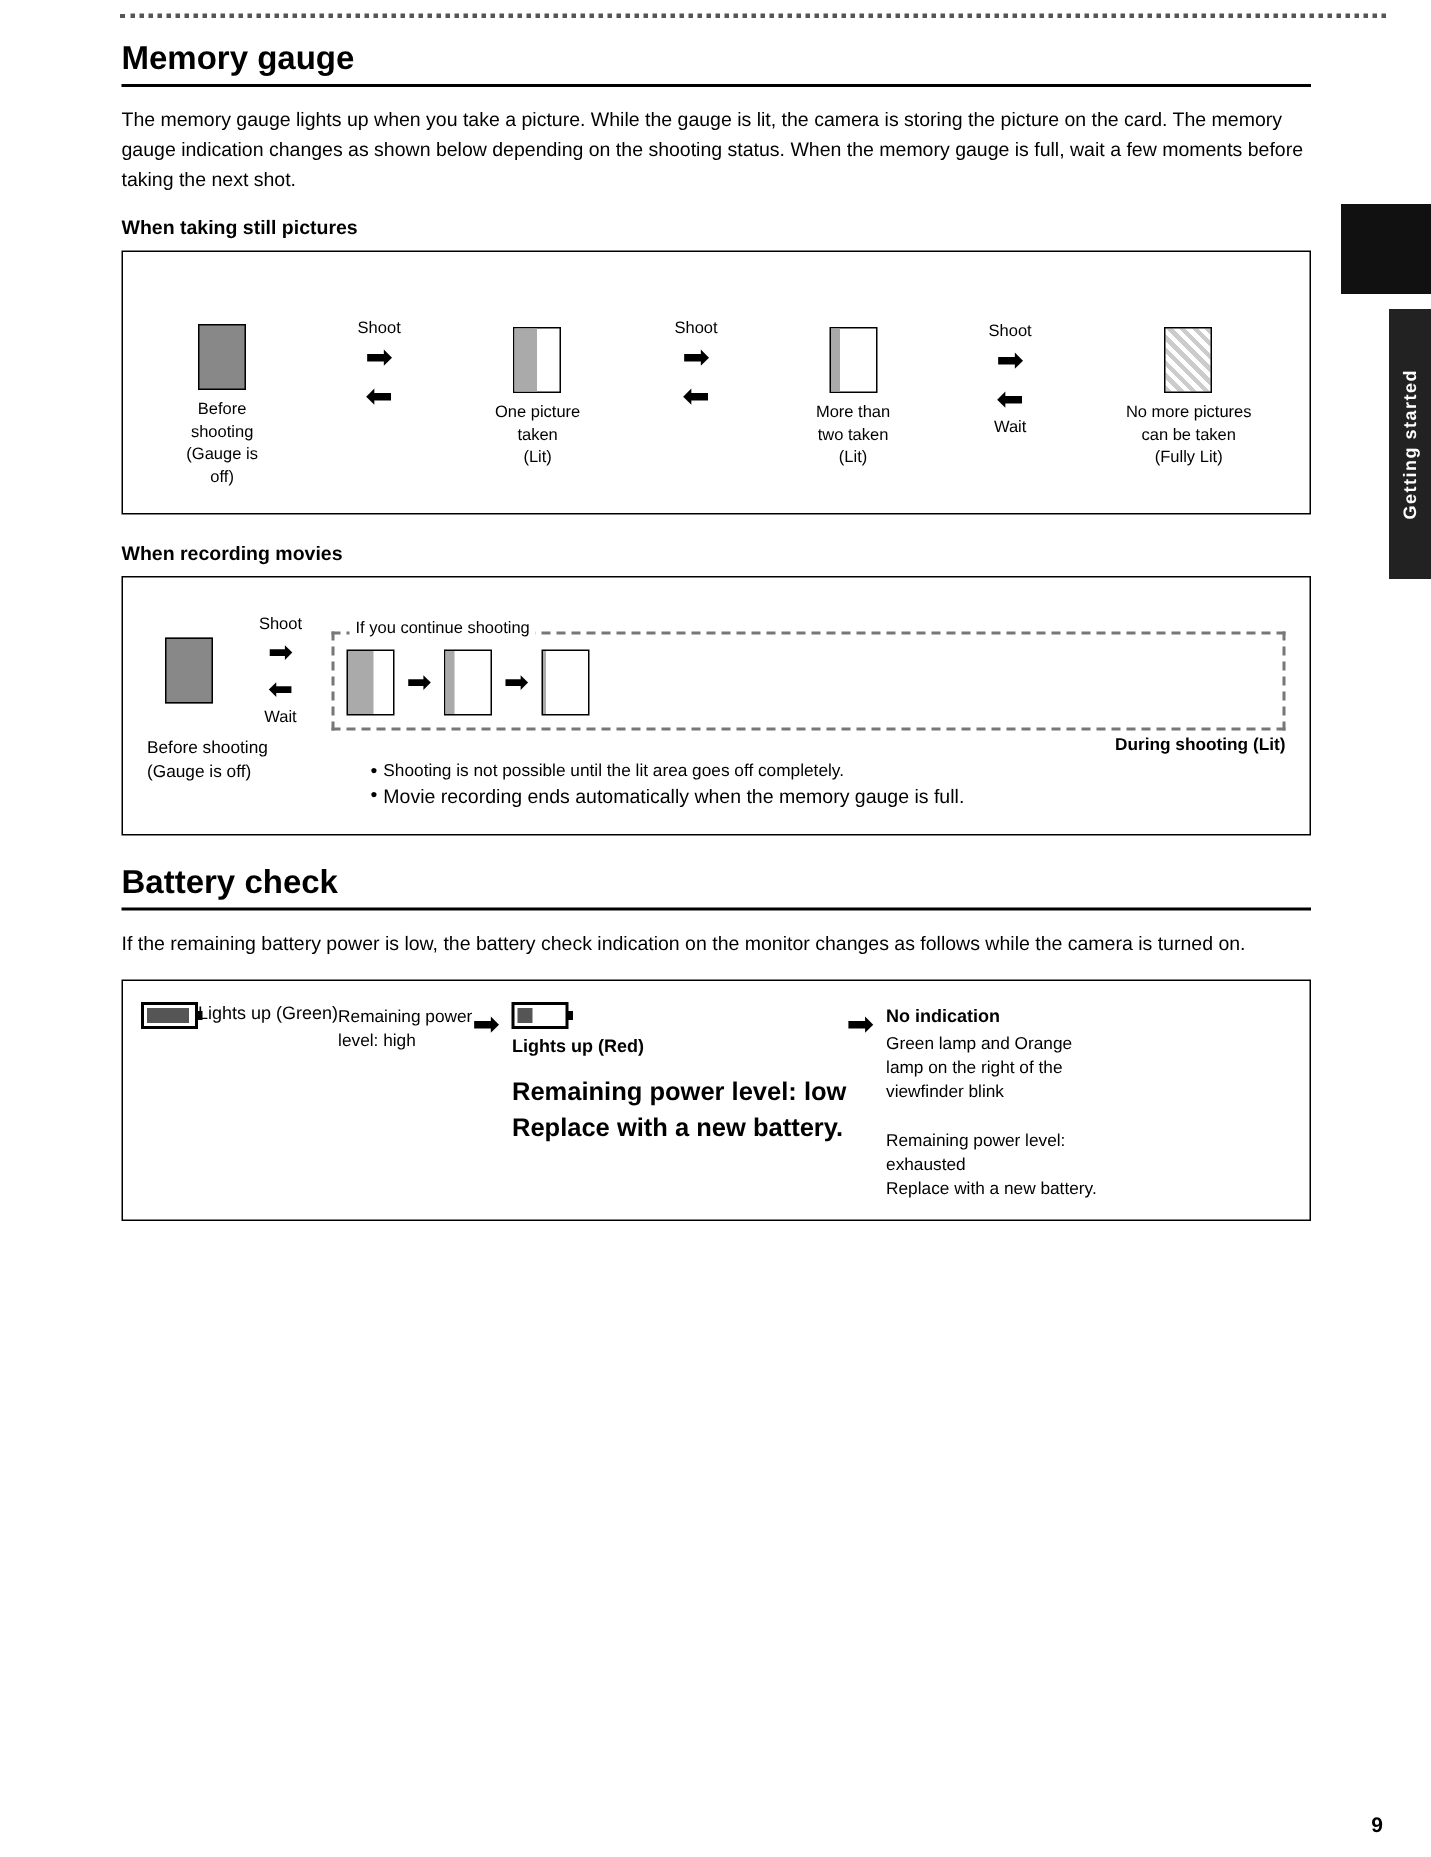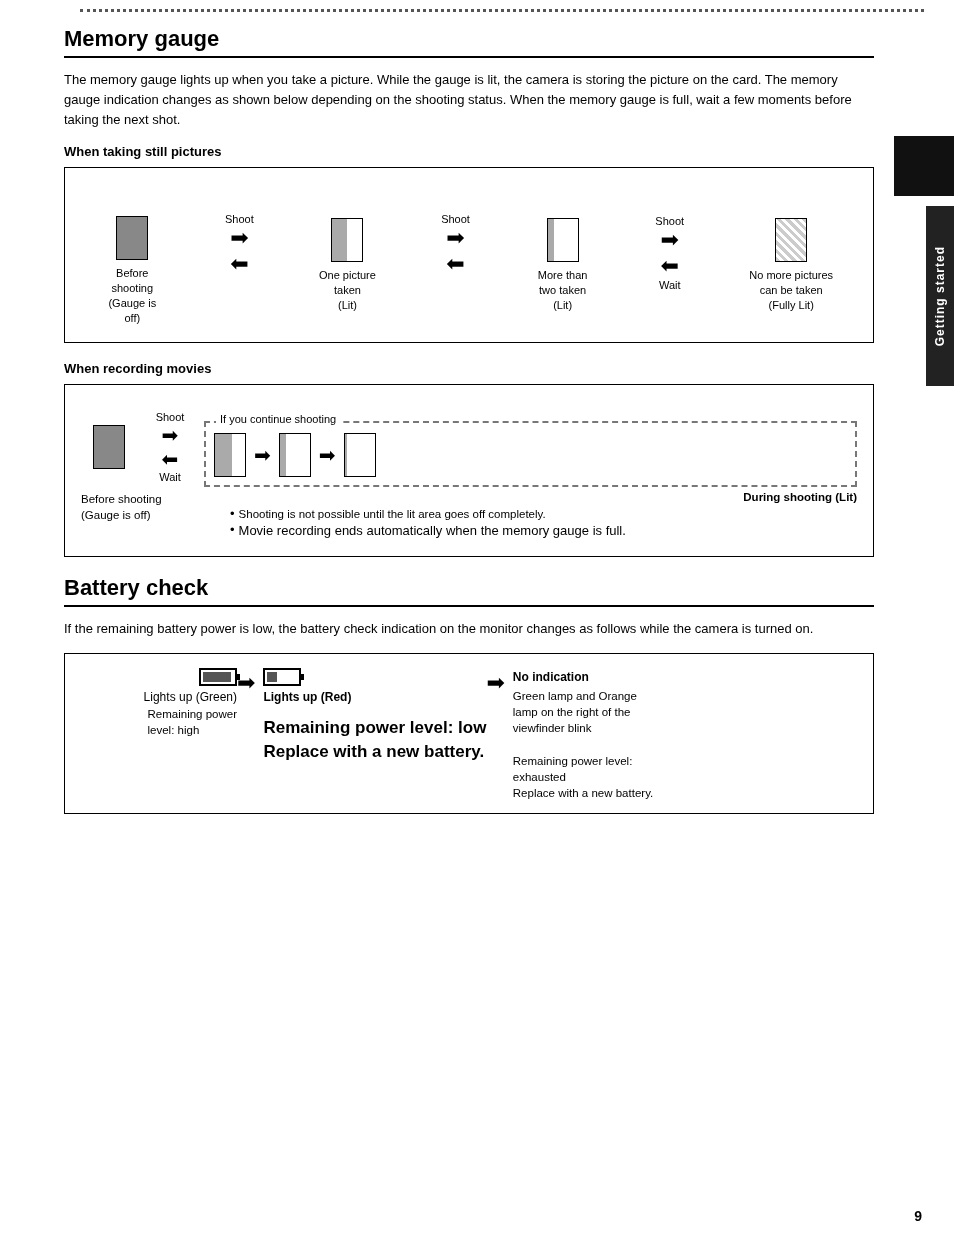--- a/index.html
+++ b/index.html
@@ -69,21 +69,21 @@
       display: flex;
       align-items: center;
       padding: 0 30px 0 80px;
     }
     .dotted-line {
       flex: 1;
       border-top: 3px dotted #555;
     }
     
     .content {
-      padding: 0 80px 0 64px;
+      padding: 0 80px 0 81px;
     }
     
     .section-title {
       font-size: 22px;
       font-weight: bold;
       color: #000;
       border-bottom: 2px solid #000;
       padding-bottom: 4px;
       margin-top: 12px;
       margin-bottom: 12px;
@@ -284,21 +284,21 @@
       </div>
     </div>
 
     <div>
       <div class="section-title">Battery check</div>
       <div class="body-text">If the remaining battery power is low, the battery check indication on the monitor changes as follows while the camera is turned on.</div>
 
       <div class="battery-diagram">
         <div style="display:flex; flex-direction:row; align-items:flex-start; gap:0;">
 
-          <div style="display:flex; flex-direction:column; align-items:flex-end; min-width:160px;">
+          <div style="display:flex; flex-direction:row; align-items:flex-start; min-width:160px;">
 
             <div style="display:flex; align-items:center; margin-bottom:4px;">
               <div style="position:relative; width:38px; height:18px; border:2px solid #000; background:#fff; display:inline-block;">
                 <div style="position:absolute; left:2px; top:2px; width:28px; height:10px; background:#555;"></div>
                 <div style="position:absolute; right:-5px; top:4px; width:4px; height:6px; background:#000;"></div>
               </div>
             </div>
             <div style="font-size:12px;">Lights up (Green)</div>
             <div style="font-size:11.5px; line-height:1.4; margin-top:2px;">Remaining power<br>level: high</div>
           </div>

